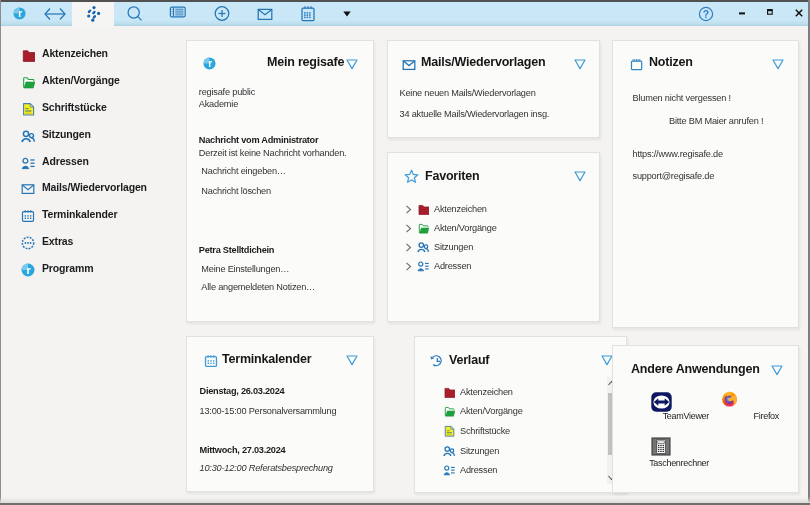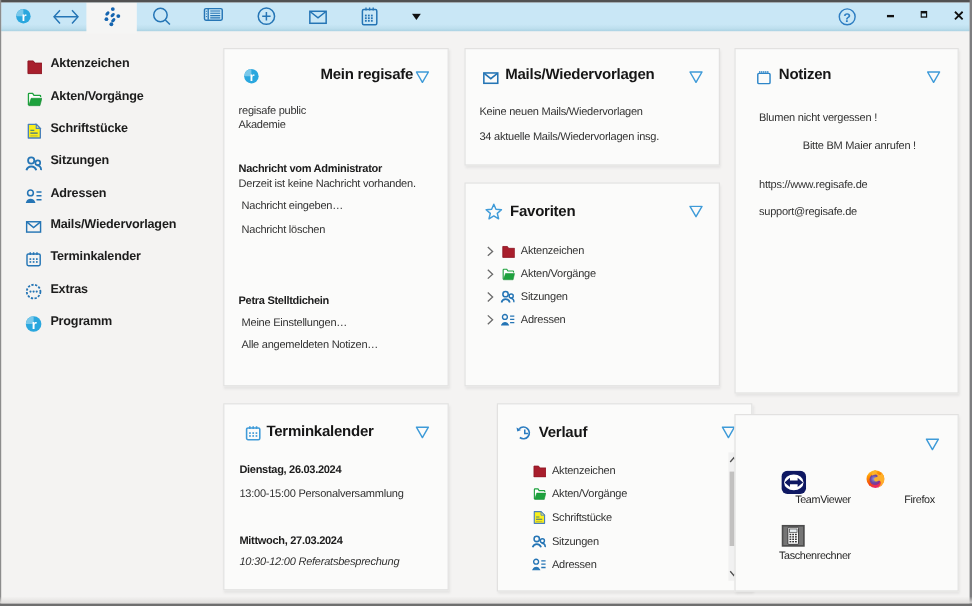--- a/index.html
+++ b/index.html
@@ -439,20 +439,21 @@
       <svg width="9" height="9" style="position:absolute;top:2px;left:0;">
         <path d="M1.5 6 L4.5 2.5 L7.5 6" fill="none" stroke="#505050" stroke-width="1.1"></path>
       </svg>
       <div style="position:absolute;left:1px;top:16px;width:7px;height:62px;background:#c2c1c0;"></div>
       <svg width="9" height="9" style="position:absolute;bottom:2px;left:0;">
         <path d="M1.5 3 L4.5 6.5 L7.5 3" fill="none" stroke="#505050" stroke-width="1.1"></path>
       </svg>
     </div>
   </div>
 <div class="card" style="left:612px;top:345px;width:187px;height:148px;">
+    <div class="ct" style="left:18px;top:15.5px;">Andere Anwendungen</div>
     <div class="icn" style="left:158px;top:19px;">
       <svg width="12" height="11" viewBox="0 0 12 11" style="">
         <path d="M1 1 h10 l-5 8.6 z" fill="none" stroke="#3f9bd8" stroke-width="1.2" stroke-linejoin="round"></path>
       </svg>
     </div>
     <div class="icn" style="left:38px;top:46px;">
       <svg width="21" height="20" viewBox="0 0 21 20" style="">
         <rect x="0.3" y="0.3" width="20.4" height="19.4" rx="4.8" fill="#0e1862"></rect>
         <ellipse cx="10.5" cy="10" rx="8.1" ry="6.6" fill="#fff"></ellipse>
         <path d="M2.8 10 L7.3 6.2 v2.2 h6.4 v-2.2 L18.2 10 L13.7 13.8 v-2.2 H7.3 v2.2 z" fill="#0e1862"></path>

